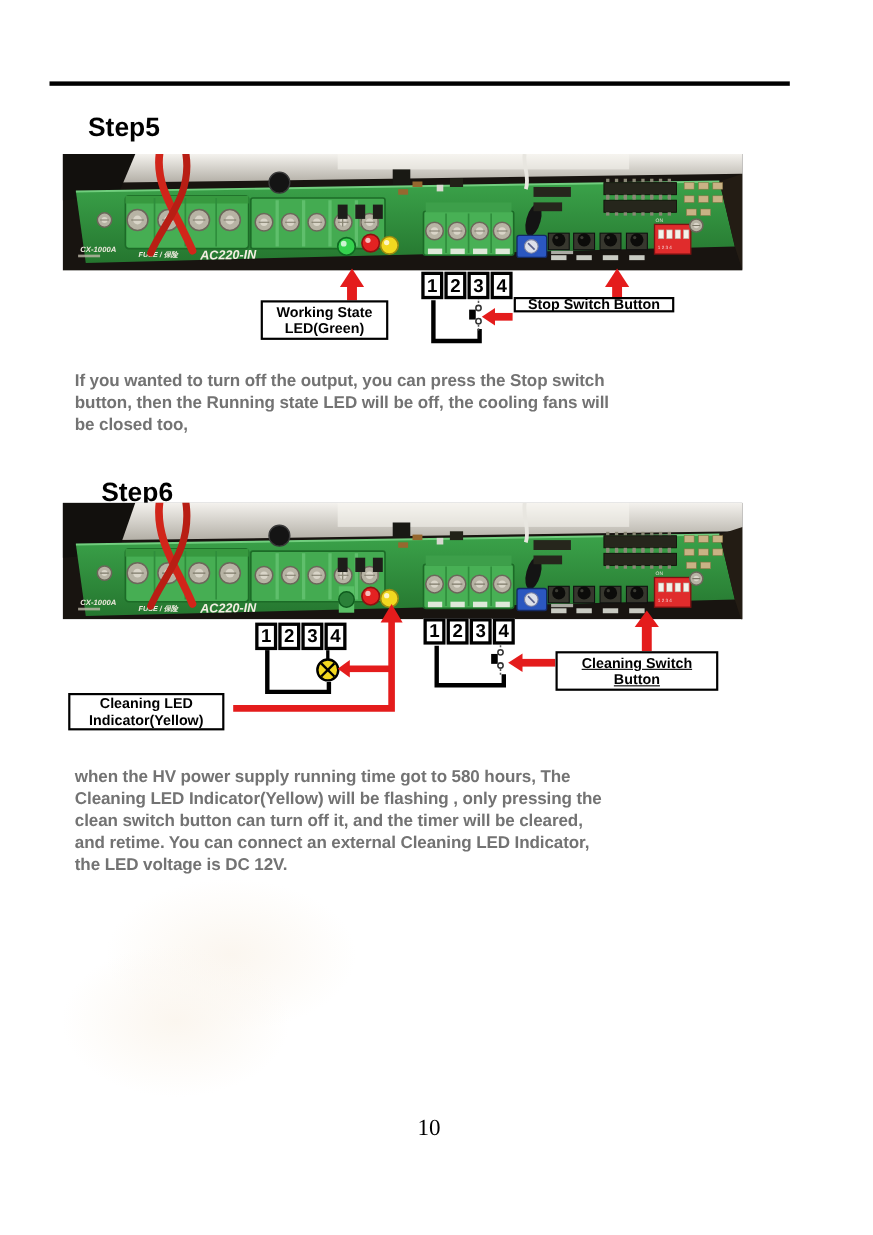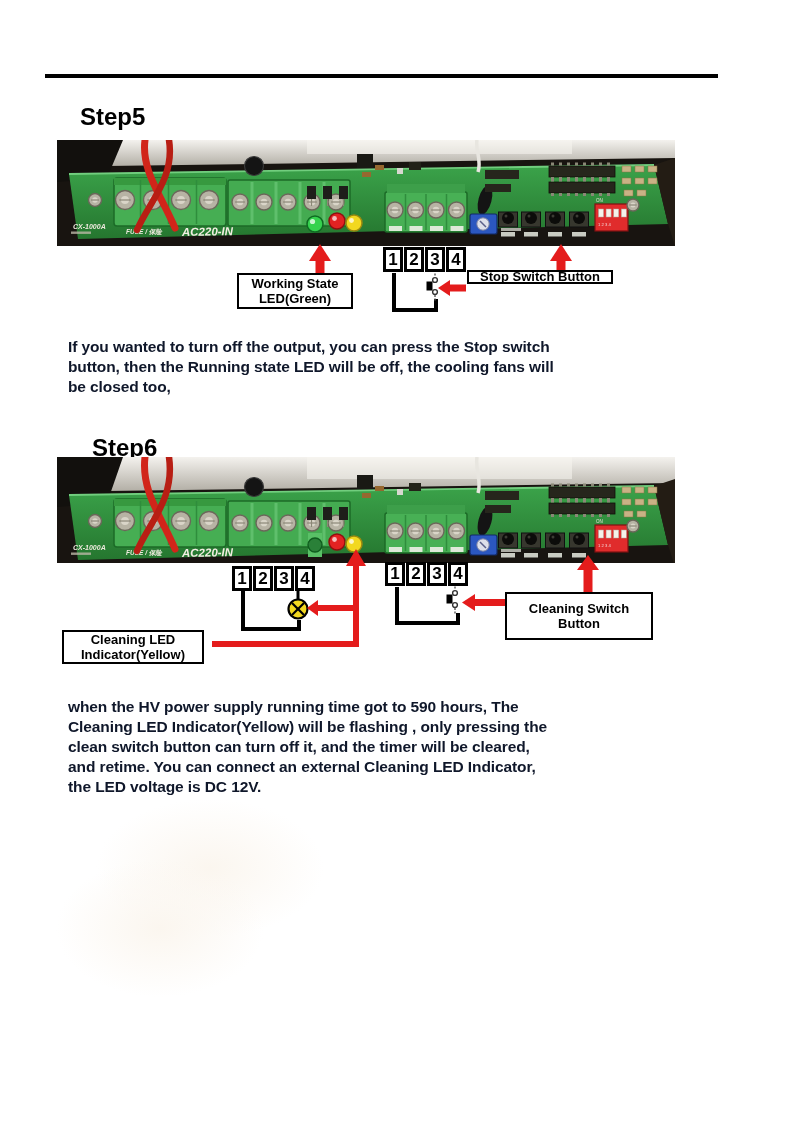--- a/index.html
+++ b/index.html
@@ -2,21 +2,21 @@
 <html style="--arrow-red: #e41c1c; --led-yellow: #f2d820;"><head>
 <meta charset="utf-8">
 <style>
   html,body{margin:0;padding:0;background:#ffffff;}
   #page{position:relative;width:794px;height:1123px;background:#ffffff;overflow:hidden;
         font-family:"Liberation Sans","DejaVu Sans",sans-serif;color:#000;}
   .abs{position:absolute;}
   .rule{background:#000;}
   .step-heading{font-size:24px;font-weight:bold;letter-spacing:0;}
   .body-text{font-size:15.5px;font-weight:bold;line-height:20px;white-space:pre-line;
-             letter-spacing:-0.1px;color:#0f172a;}
+             letter-spacing:-0.1px;color:#737373;}
   .photo{background:#e5e5e5;}
   .photo svg{display:block;}
   .label-box{background:#fff;border:2.5px solid #000;display:flex;align-items:center;
              justify-content:center;text-align:center;font-weight:bold;font-size:13px;
              line-height:15.5px;white-space:pre-line;box-sizing:border-box;}
   .pin-row{display:flex;}
   .pin-box{width:20px;border:3px solid #000;background:#fff;font-weight:800;font-size:17px;
            display:flex;align-items:center;justify-content:center;box-sizing:border-box;
            margin-right:1px;}
   .pin-h25{height:25px;} .pin-h24{height:24px;}
@@ -490,22 +490,23 @@
 
   <div class="abs pin-row" style="left:385px;top:562px;">
     <div class="pin-box pin-h24">1</div>
     <div class="pin-box pin-h24">2</div>
     <div class="pin-box pin-h24">3</div>
     <div class="pin-box pin-h24">4</div>
   </div>
 
   <div class="abs label-box" style="left:62px;top:630px;width:142px;height:34px;">Cleaning  LED
 Indicator(Yellow)</div>
-  <div class="abs label-box" style="left:505px;top:592px;width:148px;height:48px;">Cleaning  Switch
+  <div class="abs label-box" style="left:505px;top:592px;width:148px;height:36px;text-decoration:underline;">Cleaning  Switch
 Button</div>
 
-  <div class="abs body-text" style="left:68px;top:697px;width:690px;"> when the HV power supply running time got to 590 hours, The
+  <div class="abs body-text" style="left:68px;top:697px;width:690px;"> when the HV power supply running time got to 580 hours, The
 Cleaning LED Indicator(Yellow) will be flashing , only pressing the
 clean switch button can turn off  it, and the timer will  be cleared,
 and retime. You can connect an external  Cleaning LED Indicator,
 the LED voltage is DC 12V.</div>
 
+  <div class="abs page-number" style="left:0;top:1013px;width:780px;">10</div>
 </div>
 
 </body></html>

